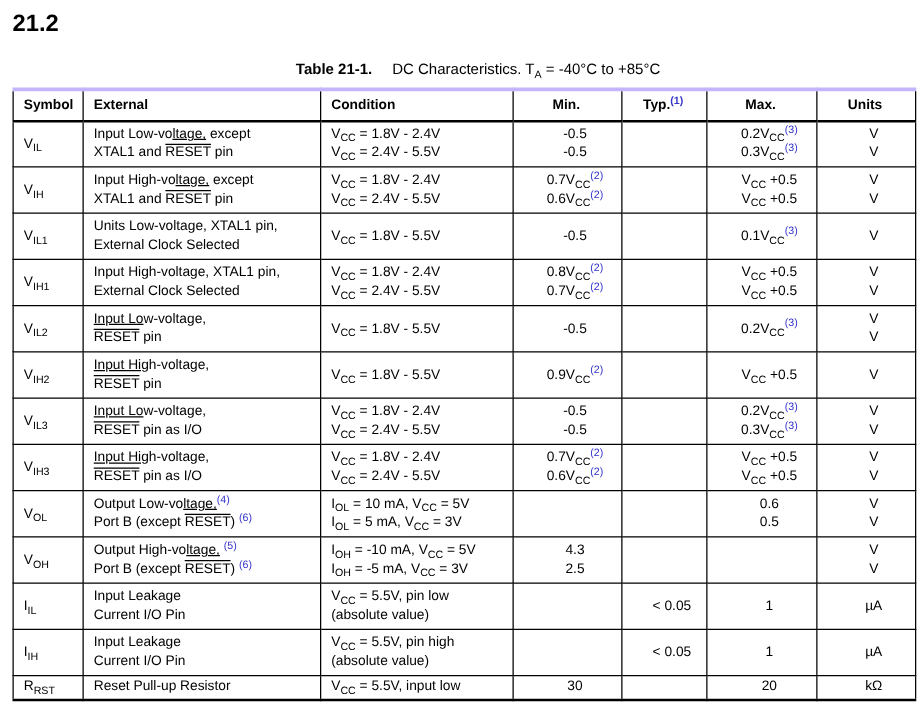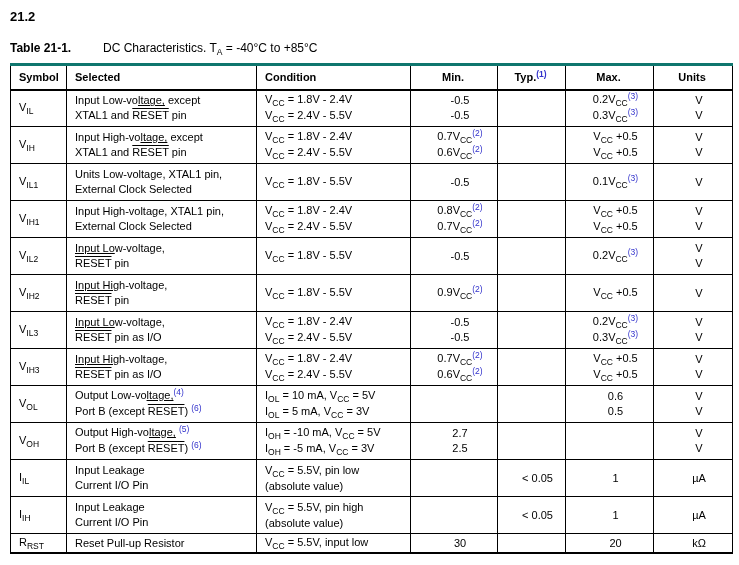--- a/index.html
+++ b/index.html
@@ -8,42 +8,43 @@
     width: 739px; height: 565px;
     background: #ffffff;
     color: #000000;
     font-family: "Liberation Sans", sans-serif;
     overflow: hidden;
   }
   .page { width: 739px; height: 565px; position: relative; }
 
   .heading {
     margin: 9px 0 0 10px;
-    font-size: 13px;
+    font-size: 19px;
     font-weight: bold;
     display: flex;
   }
   .heading .num { margin-right: 19px; }
 
   .caption {
     margin: 17px 0 8px 10px;
     font-size: 12px;
+    text-align: center;
   }
   .caption-label {
     font-weight: bold;
     display: inline-block;
     width: 93px;
   }
 
   table.dc {
     border-collapse: collapse;
     table-layout: fixed;
     width: 722px;
     margin-left: 10px;
-    border-top: 3px solid #0f766e;
+    border-top: 3px solid #c4b5fd;
     border-bottom: 2px solid #000;
   }
   table.dc th, table.dc td {
     border: 1px solid #000;
     vertical-align: middle;
     font-size: 11px;
     padding: 1px 3px 1px 8px;
     overflow: hidden;
   }
   table.dc th {
@@ -83,21 +84,21 @@
         <col style="width:190px">
         <col style="width:154px">
       <col style="width:87px">
         <col style="width:68px">
         <col style="width:88px">
         <col style="width:79px">
     </colgroup>
     <thead>
       <tr>
           <th class="">Symbol</th>
-          <th class="">Selected</th>
+          <th class="">External</th>
           <th class="">Condition</th>
           <th class="c-center">Min.</th>
           <th class="c-center">Typ.<span class="sp">(1)</span></th>
           <th class="c-center">Max.</th>
           <th class="c-center">Units</th>
         </tr>
     </thead>
     <tbody>
         <tr>
           <td class="cell-symbol">
@@ -325,21 +326,21 @@
           </td>
           <td class="cell-parameter">
             <div class="ln">Output High-vo<span class="un">ltage,</span> <span class="sp">(5)</span></div>
             <div class="ln">Port B (except <span class="ov">RESET</span>) <span class="sp">(6)</span></div>
           </td>
           <td class="cell-condition">
             <div class="ln">I<span class="sb">OH</span> = -10 mA, V<span class="sb">CC</span> = 5V</div>
             <div class="ln">I<span class="sb">OH</span> = -5 mA, V<span class="sb">CC</span> = 3V</div>
           </td>
           <td class="cell-min c-center">
-            <div class="ln">2.7</div>
+            <div class="ln">4.3</div>
             <div class="ln">2.5</div>
           </td>
           <td class="cell-typ c-center"></td>
           <td class="cell-max c-center"></td>
           <td class="cell-units c-center">
             <div class="ln">V</div>
             <div class="ln">V</div>
           </td>
         </tr>
         <tr>

